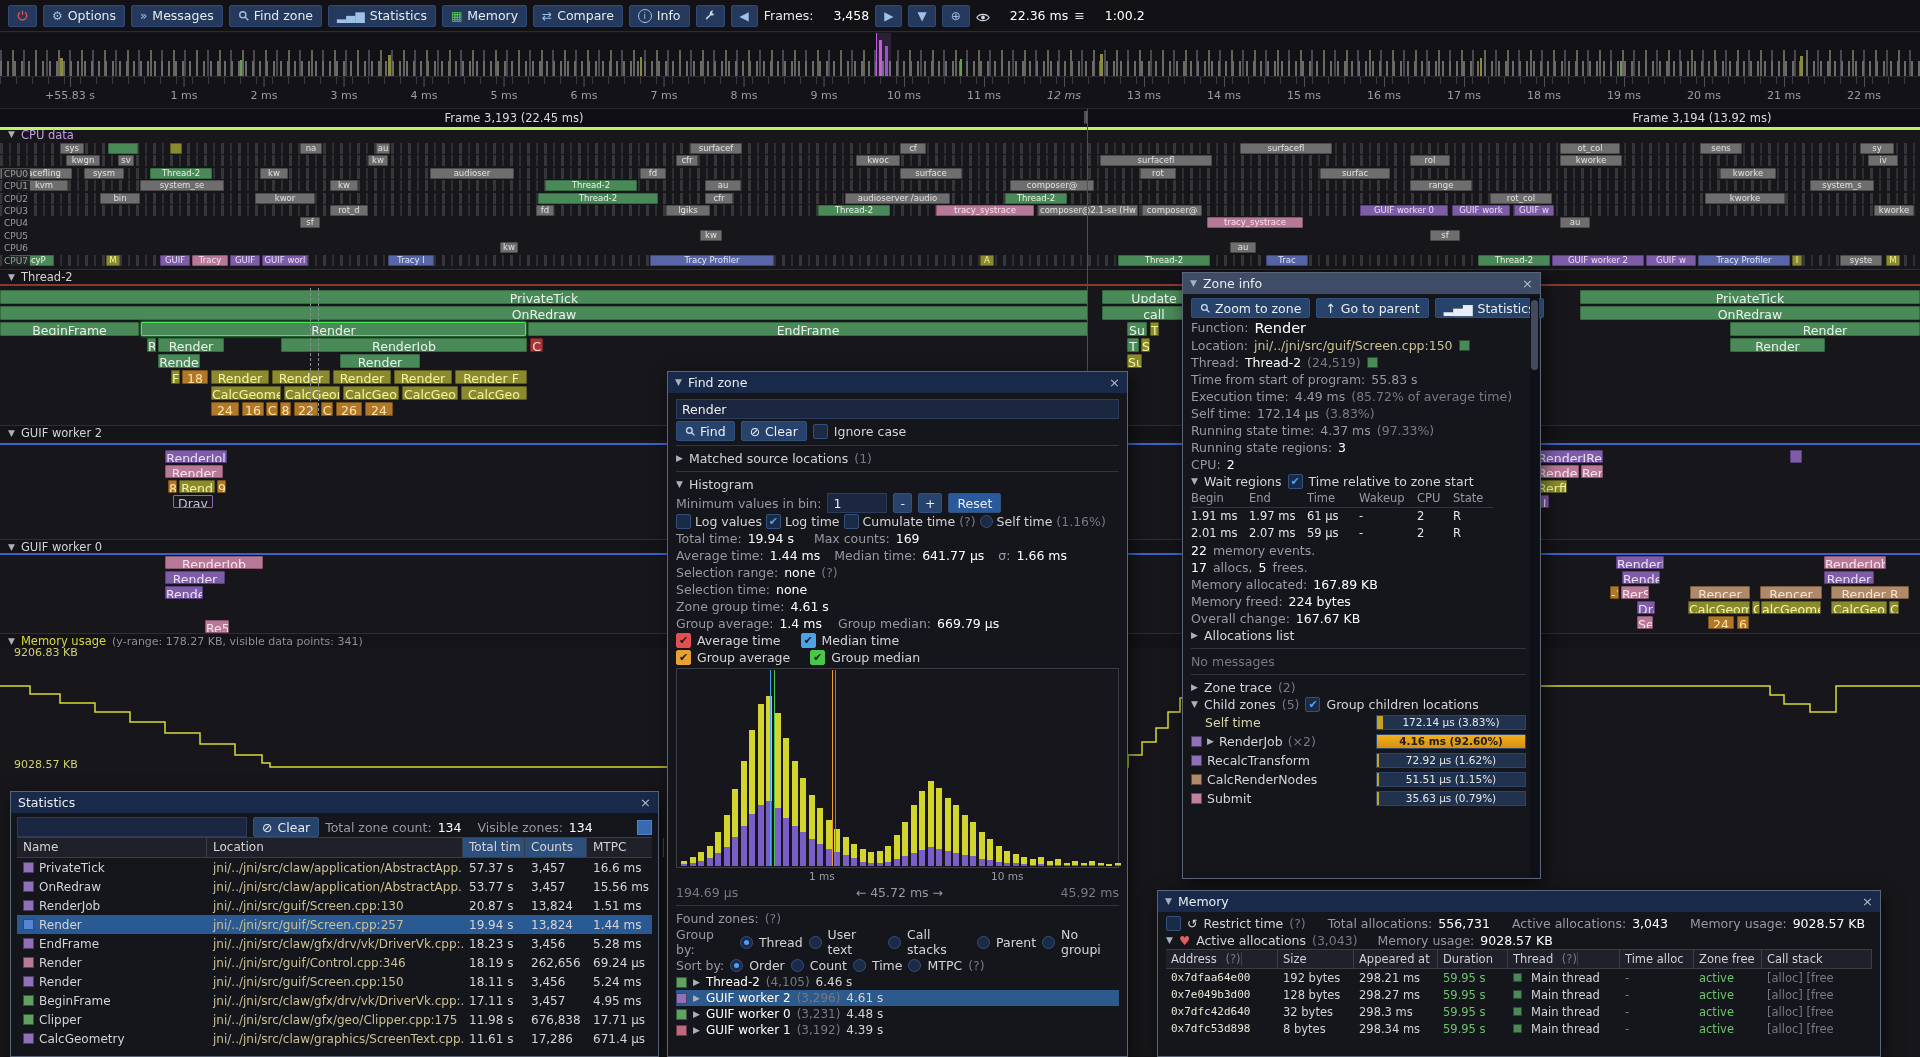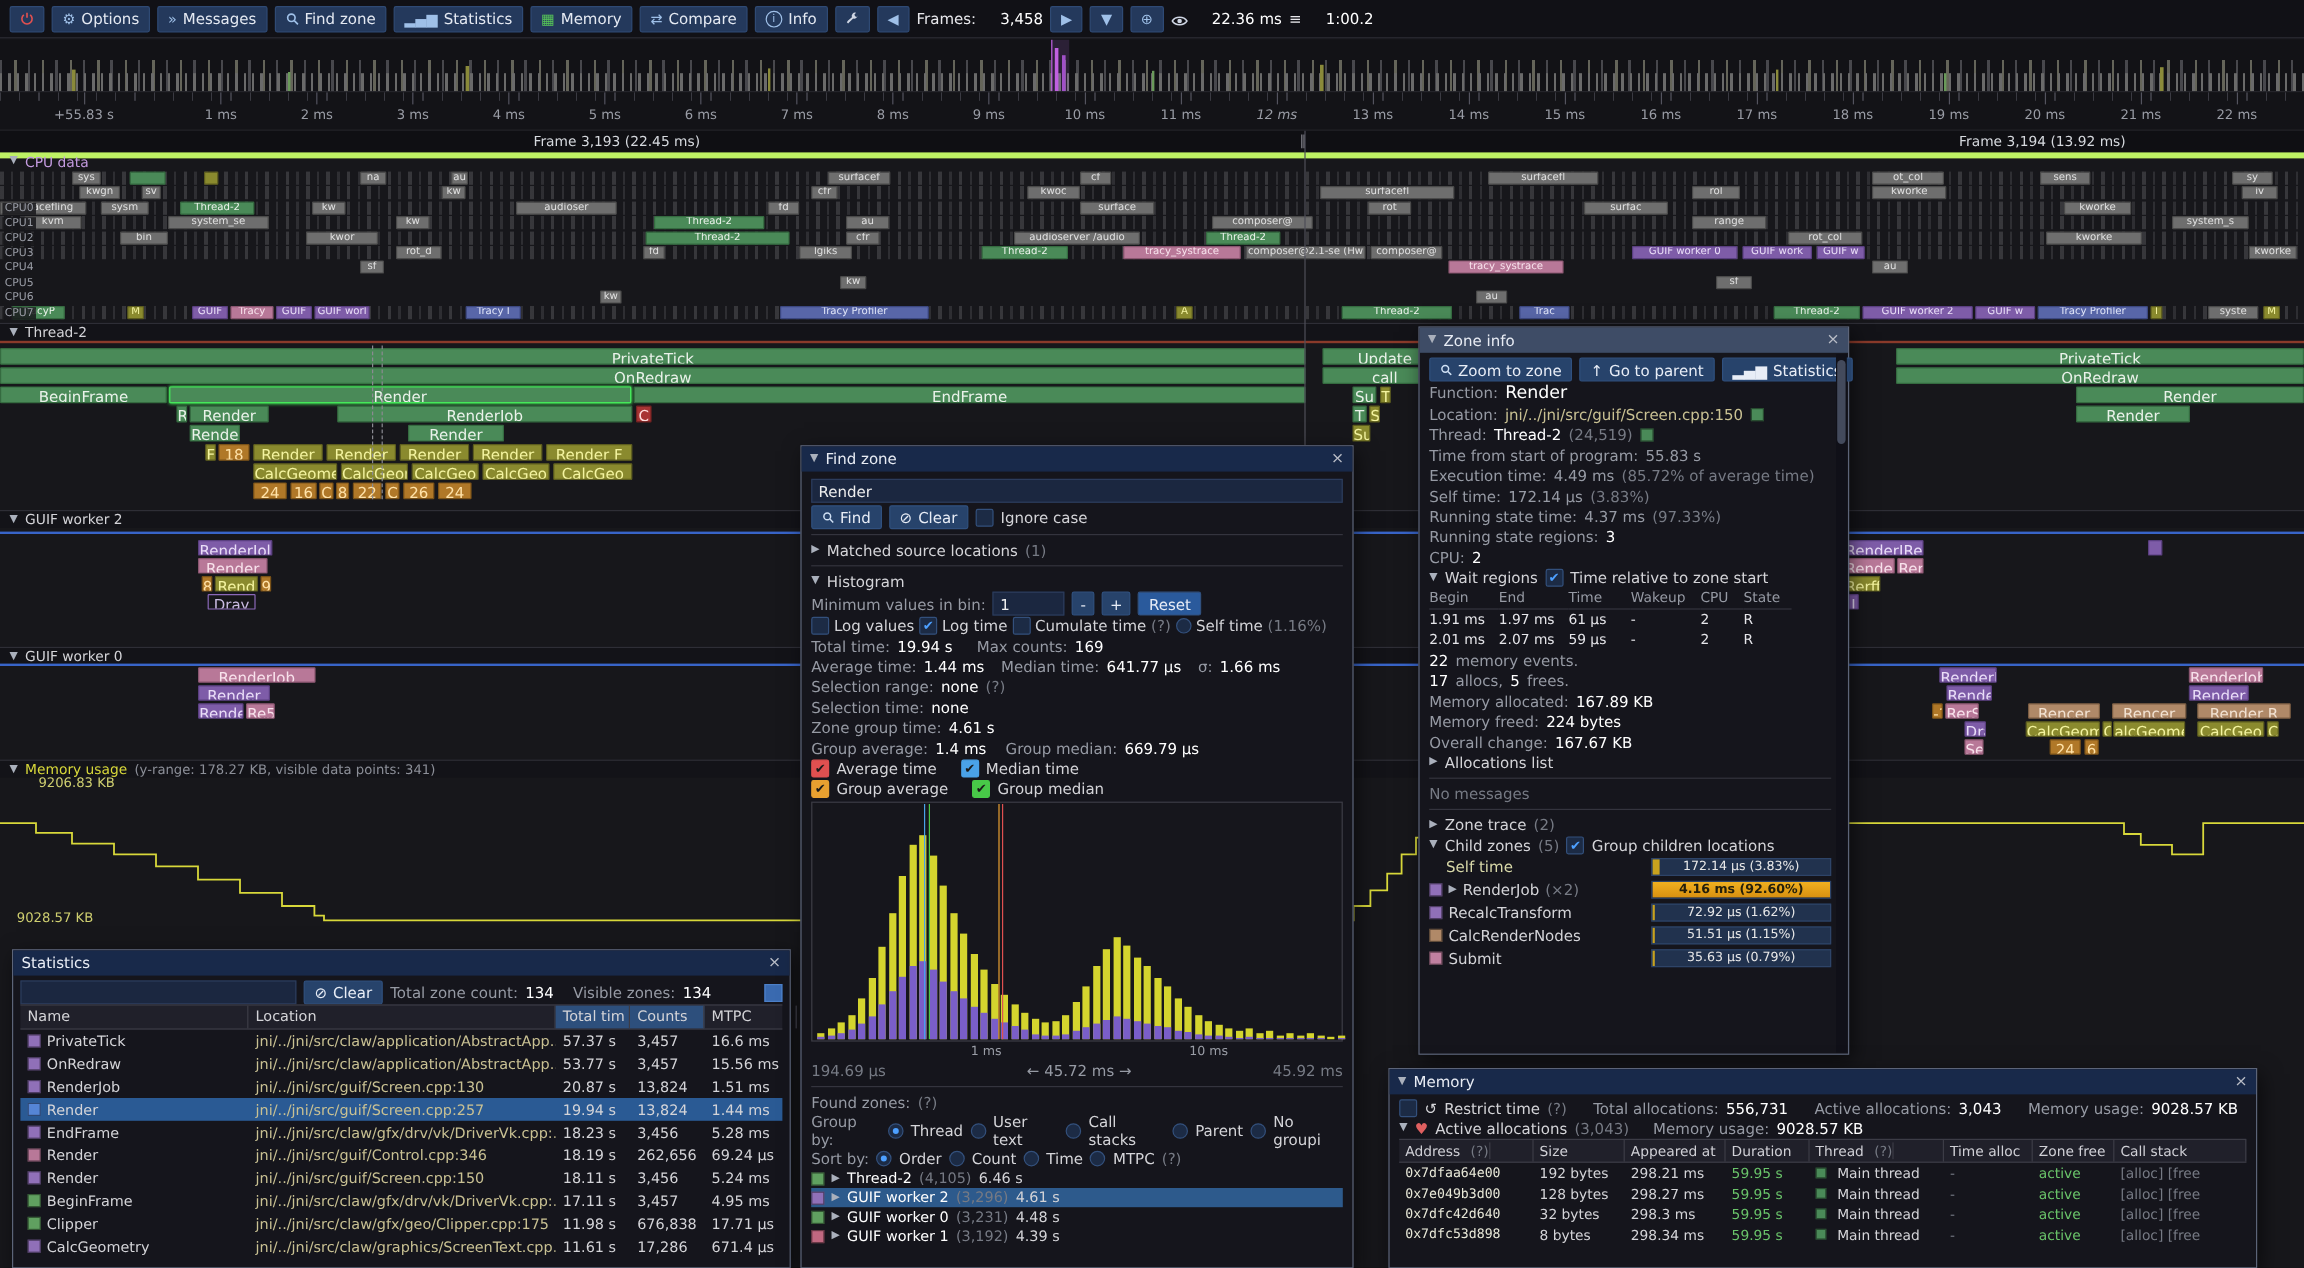--- a/index.html
+++ b/index.html
@@ -22,21 +22,21 @@
          background:repeating-linear-gradient(90deg,#55555a 0 2px,transparent 2px 12px,#79796a 12px 14px,transparent 14px 23px);opacity:.8;}
   .fs-bar{position:absolute;bottom:0;}
   .fs-marker{position:absolute;top:0;bottom:0;left:876px;width:14px;background:rgba(200,120,255,.14);border-left:1px solid #c060e0;}
   
   .ruler{position:absolute;top:77px;left:0;right:0;height:31px;background:#131317;border-bottom:1px solid #26262c;}
   .ruler .minor{position:absolute;top:0;left:0;right:0;height:7px;
          background:repeating-linear-gradient(90deg,#3a3a42 0 1px,transparent 1px 16px);}
   .tick{position:absolute;top:12px;transform:translateX(-50%);font-size:11px;color:#9a9da6;white-space:nowrap;}
   .tick::before{content:"";position:absolute;top:-12px;left:50%;width:1px;height:10px;background:#53535e;}
   
-  .framesrow{position:absolute;top:109px;left:0;right:0;height:18px;background:#0f0f13;border-bottom:5px solid #bef264;
+  .framesrow{position:absolute;top:109px;left:0;right:0;height:18px;background:#0f0f13;border-bottom:3px solid #bef264;
              font-size:11.5px;color:#d6d9de;}
   .fr-label{position:absolute;top:2px;transform:translateX(-50%);white-space:nowrap;}
   .fr-sep{position:absolute;top:1px;color:#8a8a92;}
   
   .sec-header{position:absolute;left:0;right:0;height:15px;display:flex;align-items:center;gap:6px;padding-left:8px;
               font-size:11.5px;background:#131318;border-top:1px solid #2e2e36;box-sizing:border-box;}
   .tri{color:#aab0bc;font-size:9px;line-height:1;}
   .cpu-title{color:#c49be0;}
   #cpu-rows{position:absolute;top:143px;left:0;right:0;height:124px;}
   .cpu-row{position:absolute;left:0;right:0;height:11px;}
@@ -430,21 +430,21 @@
         <span>GUIF worker 0</span>
       </div>
       <div class="thread-line" style="top: 553px; background: rgb(56, 100, 200);"></div>
       <div class="zone t-zone" style="left: 165px; top: 556px; width: 98px; height: 13px; background: rgb(184, 120, 152); border-color: rgb(138, 86, 112); color: rgb(248, 226, 236);">RenderJob</div>
       <div class="zone t-zone" style="left: 1616px; top: 556px; width: 48px; height: 13px; background: rgb(126, 92, 168); border-color: rgb(90, 63, 128); color: rgb(234, 222, 248);">RenderJol</div>
       <div class="zone t-zone" style="left: 1824px; top: 556px; width: 62px; height: 13px; background: rgb(184, 120, 152); border-color: rgb(138, 86, 112); color: rgb(248, 226, 236);">RenderJob</div>
       <div class="zone t-zone" style="left: 165px; top: 571px; width: 60px; height: 13px; background: rgb(126, 92, 168); border-color: rgb(90, 63, 128); color: rgb(234, 222, 248);">Render</div>
       <div class="zone t-zone" style="left: 1622px; top: 571px; width: 38px; height: 13px; background: rgb(126, 92, 168); border-color: rgb(90, 63, 128); color: rgb(234, 222, 248);">Render</div>
       <div class="zone t-zone" style="left: 1824px; top: 571px; width: 50px; height: 13px; background: rgb(126, 92, 168); border-color: rgb(90, 63, 128); color: rgb(234, 222, 248);">Render</div>
       <div class="zone t-zone" style="left: 165px; top: 586px; width: 38px; height: 13px; background: rgb(126, 92, 168); border-color: rgb(90, 63, 128); color: rgb(234, 222, 248);">Render</div>
-      <div class="zone t-zone" style="left: 205px; top: 586px; width: 24px; height: 13px; background: rgb(184, 120, 152); border-color: rgb(138, 86, 112); color: rgb(248, 226, 236);">Re5</div>
+      <div class="zone t-zone" style="left: 205px; top: 620px; width: 24px; height: 13px; background: rgb(184, 120, 152); border-color: rgb(138, 86, 112); color: rgb(248, 226, 236);">Re5</div>
       <div class="zone t-zone" style="left: 1610px; top: 586px; width: 9px; height: 13px; background: rgb(176, 120, 40); border-color: rgb(122, 82, 24); color: rgb(255, 226, 168);">-1</div>
       <div class="zone t-zone" style="left: 1621px; top: 586px; width: 28px; height: 13px; background: rgb(184, 120, 152); border-color: rgb(138, 86, 112); color: rgb(248, 226, 236);">RerS</div>
       <div class="zone t-zone" style="left: 1690px; top: 586px; width: 60px; height: 13px; background: rgb(176, 137, 104); border-color: rgb(122, 92, 66); color: rgb(242, 226, 210);">Rencer</div>
       <div class="zone t-zone" style="left: 1760px; top: 586px; width: 62px; height: 13px; background: rgb(176, 137, 104); border-color: rgb(122, 92, 66); color: rgb(242, 226, 210);">Rencer</div>
       <div class="zone t-zone" style="left: 1831px; top: 586px; width: 78px; height: 13px; background: rgb(176, 137, 104); border-color: rgb(122, 92, 66); color: rgb(242, 226, 210);">Render R</div>
       <div class="zone t-zone" style="left: 1637px; top: 601px; width: 18px; height: 13px; background: rgb(126, 92, 168); border-color: rgb(90, 63, 128); color: rgb(234, 222, 248);">Dra</div>
       <div class="zone t-zone" style="left: 1688px; top: 601px; width: 62px; height: 13px; background: rgb(138, 138, 46); border-color: rgb(92, 92, 30); color: rgb(244, 244, 160);">CalcGeome</div>
       <div class="zone t-zone" style="left: 1752px; top: 601px; width: 8px; height: 13px; background: rgb(138, 138, 46); border-color: rgb(92, 92, 30); color: rgb(244, 244, 160);">C</div>
       <div class="zone t-zone" style="left: 1761px; top: 601px; width: 60px; height: 13px; background: rgb(138, 138, 46); border-color: rgb(92, 92, 30); color: rgb(244, 244, 160);">alcGeomet</div>
       <div class="zone t-zone" style="left: 1831px; top: 601px; width: 56px; height: 13px; background: rgb(138, 138, 46); border-color: rgb(92, 92, 30); color: rgb(244, 244, 160);">CalcGeo</div>
@@ -456,21 +456,21 @@
 
   <div class="vline" style="left:1087px;top:109px;height:524px"></div>
   <div class="dashline" style="left:310px;top:288px;height:128px"></div>
   <div class="dashline" style="left:318px;top:288px;height:128px"></div>
 
   <div class="sec-header" style="top:633px">
     <span class="tri">▼</span>
     <span class="memsec-title">Memory usage</span>
     <span class="memsec-sub">(y-range: 178.27 KB, visible data points: 341)</span>
   </div>
-  <span class="memlabel" style="left:32px;top:646px">9206.83 KB</span>
+  <span class="memlabel" style="left:14px;top:646px">9206.83 KB</span>
   <span class="memlabel" style="left:14px;top:758px">9028.57 KB</span>
   <svg id="memgraph" style="position:absolute;top:640px;left:0" width="1920" height="150">
     <polyline id="mempoly" fill="none" stroke-width="1.5" stroke="#d8d83a" points="0,46 30,46 30,54 60,54 60,63 95,63 95,72 130,72 130,82 165,82 165,93 200,93 200,104 235,104 235,115 262,115 262,123 270,123 270,127 1128,127 1128,115 1142,115 1142,102 1156,102 1156,88 1168,88 1168,72 1180,72 1180,58 1192,58 1192,46 1770,46 1770,55 1784,55 1784,64 1810,64 1810,72 1836,72 1836,46 1920,46"></polyline>
   </svg>
 
   <div class="window" id="win-stats" style="left:10px;top:791px;width:649px;height:266px">
     <div class="titlebar">
       <span>Statistics</span>
       <span class="close">×</span>
     </div>

